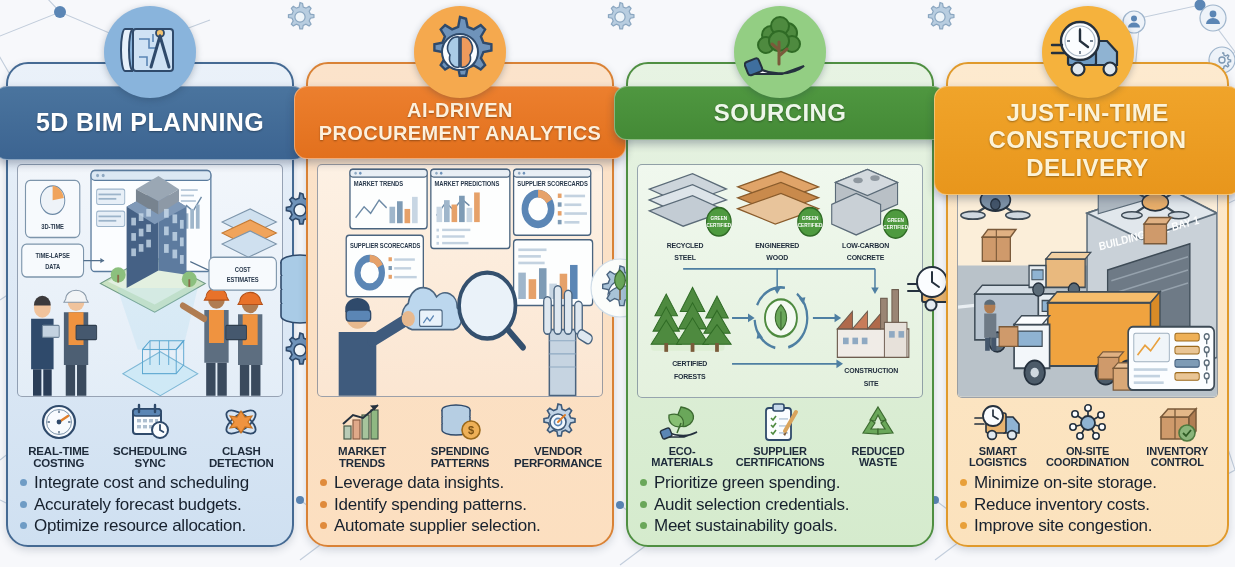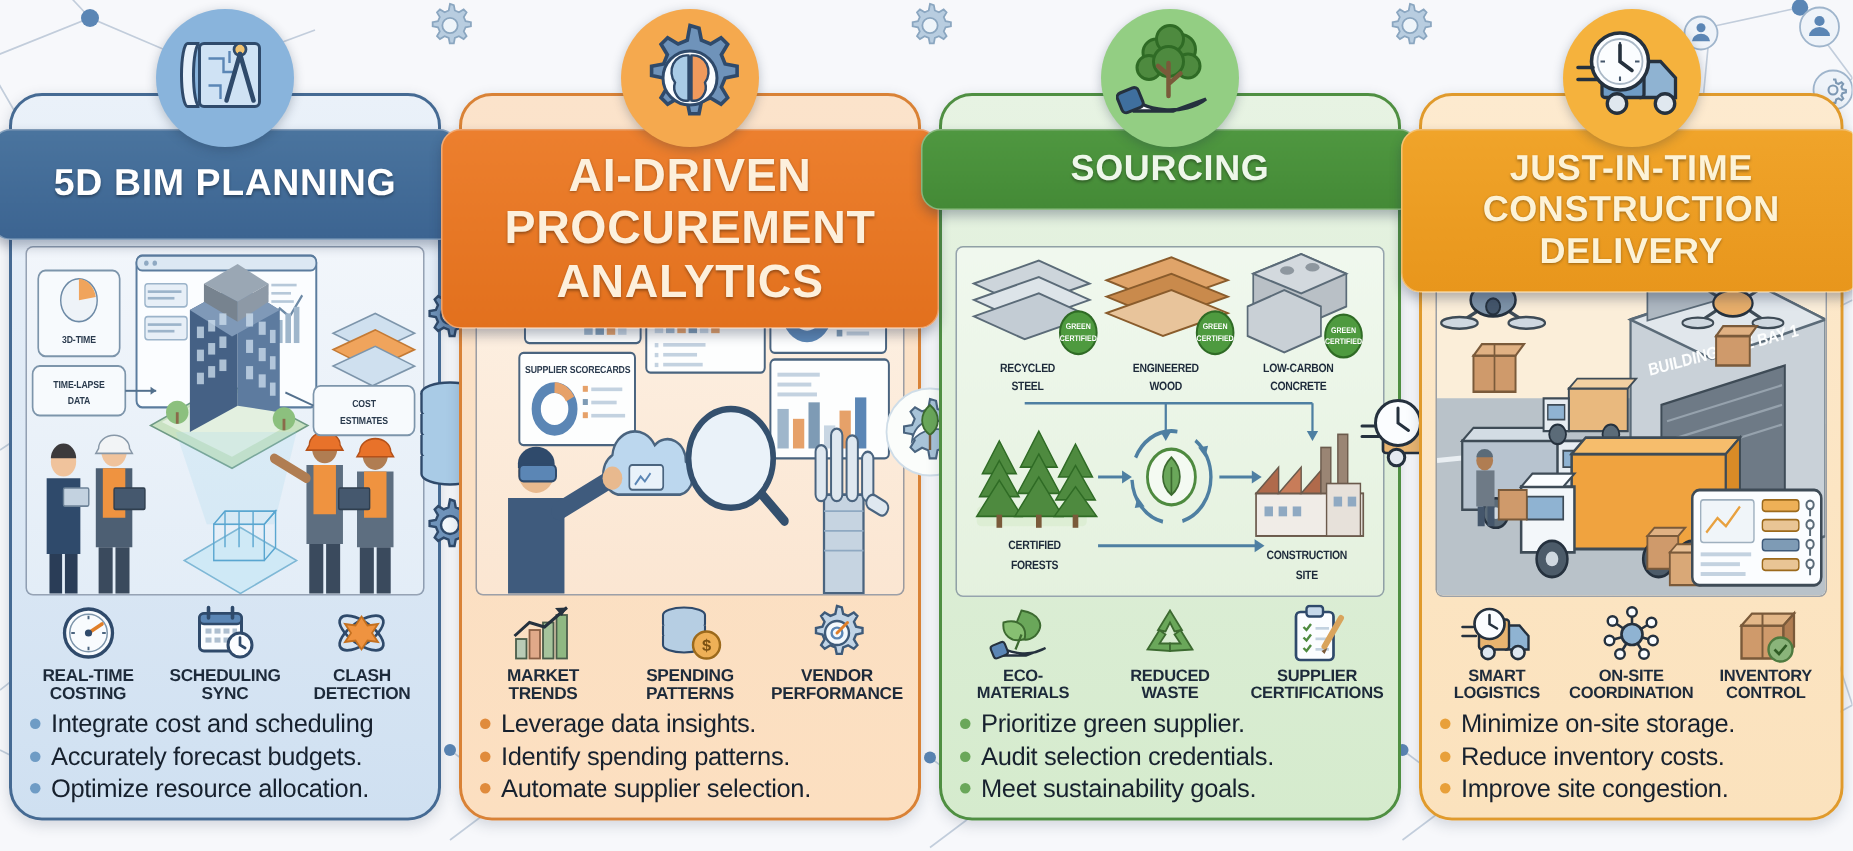--- a/index.html
+++ b/index.html
@@ -54,21 +54,21 @@
     text-align:center;
     color:#fff;
     font-weight:bold;
     letter-spacing:.4px;
     line-height:1.14;
     text-shadow:0 1px 2px rgba(0,0,0,.35);
     box-shadow:0 4px 8px rgba(30,45,70,.32);
     border:1px solid rgba(255,255,255,.35);
   }
   .p1 .hdr{background:linear-gradient(180deg,#4a749e 0%,#3c6491 100%);font-size:25px;padding:21px 6px 22px;}
-  .p2 .hdr{background:linear-gradient(180deg,#ec7f2e 0%,#e2701d 100%);color:#fdf0dc;font-size:31px;}
+  .p2 .hdr{background:linear-gradient(180deg,#ec7f2e 0%,#e2701d 100%);color:#fdf0dc;font-size:20px;}
   .p3 .hdr{background:linear-gradient(180deg,#4f9740 0%,#448a36 100%);color:#eef7ea;font-size:24px;}
   .p4 .hdr{background:linear-gradient(180deg,#f0a42a 0%,#e8961c 100%);color:#fdf3d7;font-size:24px;}
 
   .hdr .l2{display:block;}
 
   
   .illus{
     position:relative;margin:100px 9px 0;
     flex:1 1 auto;min-height:0;
     border:1.6px solid rgba(60,80,110,.5);
@@ -779,56 +779,56 @@
               <path d="M22 20 L18 30" stroke="#3c6a30" stroke-width="1.5"></path>
               <path d="M6 26 a20 12 0 0 0 32 3 l-13 5 h-16 z" fill="#fbfdff" stroke="#25313e" stroke-width="1.6"></path>
               <rect x="2" y="26" width="10" height="9" rx="2" transform="rotate(-22 7 30)" fill="#5b86b5" stroke="#25313e" stroke-width="1.4"></rect>
             </svg>
           </div>
           <div class="fl"><span>ECO-</span><br><span>MATERIALS</span></div>
         </div>
         <div class="cell">
           <div class="gi">
             <svg width="42" height="40" viewBox="0 0 42 40">
-              <g fill="#6aa75a" stroke="#3c6a30" stroke-width="1.2">
-                <path d="M21 4 l8 13 -5 1 -3 -6 -3 6 -5 -1 z"></path>
-                <path d="M6 30 l8 -13 4 3 -4 6 7 0 0 5 z"></path>
-                <path d="M36 30 l-15 1 0 -5 7 0 -4 -6 4 -3 z"></path>
-              </g>
-            </svg>
-          </div>
-          <div class="fl"><span>REDUCED</span><br><span>WASTE</span></div>
-        </div>
-        <div class="cell">
-          <div class="gi">
-            <svg width="42" height="40" viewBox="0 0 42 40">
               <rect x="7" y="5" width="25" height="32" rx="3" fill="#fbfdff" stroke="#2f4a6b" stroke-width="1.8"></rect>
               <rect x="14" y="1" width="11" height="7" rx="2" fill="#c6d9ea" stroke="#2f4a6b" stroke-width="1.6"></rect>
               <g fill="none" stroke="#4e8a3f" stroke-width="1.6">
                   <path d="M12 15 l2 2 3-4"></path>
                   <path d="M12 22 l2 2 3-4"></path>
                   <path d="M12 29 l2 2 3-4"></path>
                 </g>
               <g fill="#c3d2e0">
                   <rect x="20" y="15" width="9" height="1.8"></rect>
                   <rect x="20" y="22" width="9" height="1.8"></rect>
                   <rect x="20" y="29" width="9" height="1.8"></rect>
                 </g>
               <path d="M26 28 L37 9" stroke="#d9a45c" stroke-width="4" stroke-linecap="round"></path>
               <path d="M24 31 l4-2 -2 4 z" fill="#7a5a3a"></path>
             </svg>
           </div>
           <div class="fl"><span>SUPPLIER</span><br><span>CERTIFICATIONS</span></div>
         </div>
+        <div class="cell">
+          <div class="gi">
+            <svg width="42" height="40" viewBox="0 0 42 40">
+              <g fill="#6aa75a" stroke="#3c6a30" stroke-width="1.2">
+                <path d="M21 4 l8 13 -5 1 -3 -6 -3 6 -5 -1 z"></path>
+                <path d="M6 30 l8 -13 4 3 -4 6 7 0 0 5 z"></path>
+                <path d="M36 30 l-15 1 0 -5 7 0 -4 -6 4 -3 z"></path>
+              </g>
+            </svg>
+          </div>
+          <div class="fl"><span>REDUCED</span><br><span>WASTE</span></div>
+        </div>
       </div>
 
       <div class="bullets">
         <div class="b">
             <span class="dot"></span>
-            <span>Prioritize green supplier.</span>
+            <span>Prioritize green spending.</span>
           </div>
         <div class="b">
             <span class="dot"></span>
             <span>Audit selection credentials.</span>
           </div>
         <div class="b">
             <span class="dot"></span>
             <span>Meet sustainability goals.</span>
           </div>
       </div>

